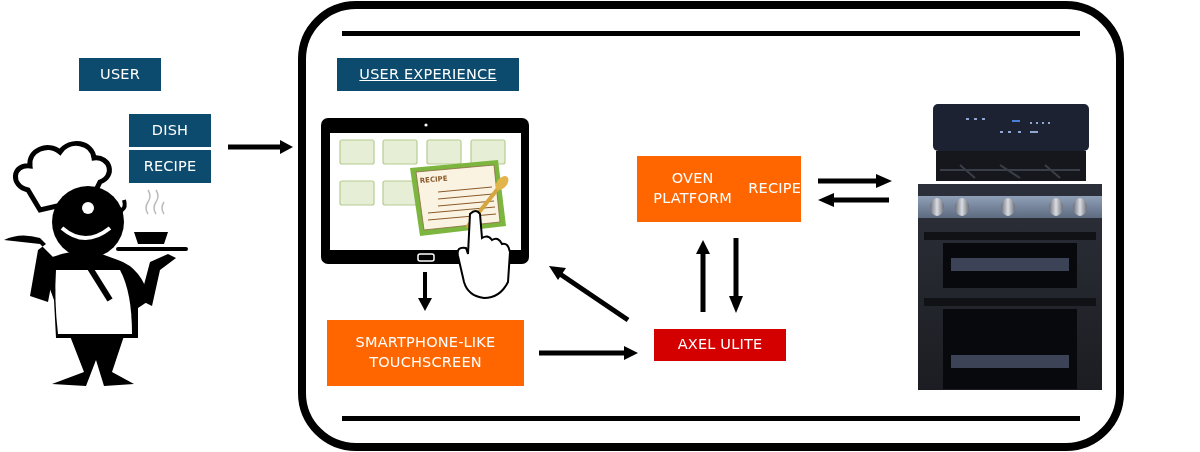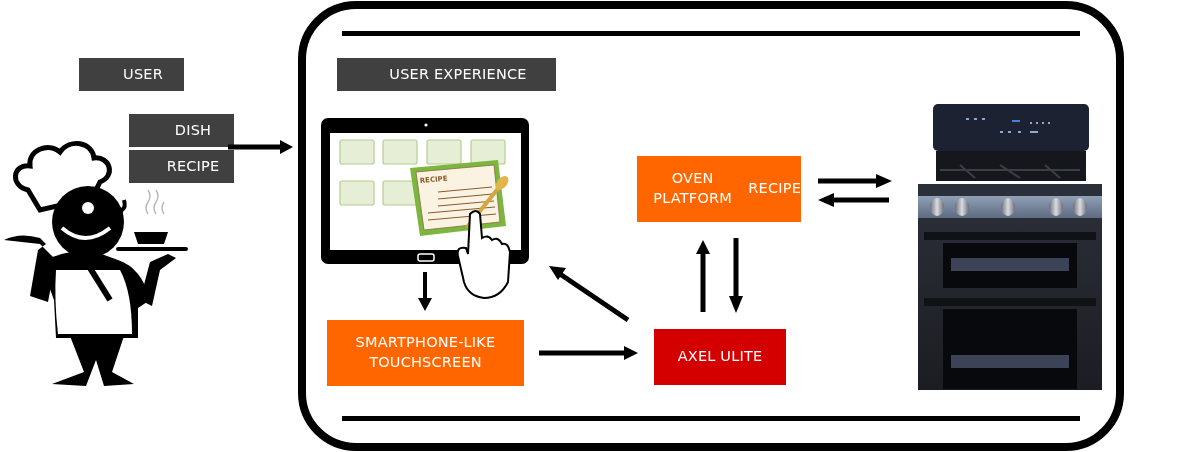--- a/index.html
+++ b/index.html
@@ -1,41 +1,41 @@
 <!DOCTYPE html>
 <html><head>
 <meta charset="utf-8">
 <style>
   html, body { margin:0; padding:0; background:#ffffff; }
   body { width:1200px; height:452px; position:relative; overflow:hidden; font-family:"DejaVu Sans", sans-serif; }
   .label { position:absolute; color:#ffffff; display:flex; align-items:center; justify-content:center; text-align:center; font-size:14.5px; letter-spacing:0.2px; line-height:1.35; }
-  .teal { background:#404040;padding-left:23px; }
+  .teal { background:#0c4a6e; }
   .orange { background:#ff6600; }
   .red { background:#d40000; }
   .frame { position:absolute; left:298px; top:1px; width:810px; height:434px; border:8px solid #000; border-radius:58px; }
   .hline { position:absolute; height:5px; background:#000; }
   svg { position:absolute; left:0; top:0; }
 </style>
 </head>
 <body>
 
 <div class="frame"></div>
 <div class="hline" style="left:342px; top:31px; width:738px;"></div>
 <div class="hline" style="left:342px; top:416px; width:738px;"></div>
 
 <div class="label teal" style="left:79px; top:58px; width:82px; height:33px;">USER</div>
 <div class="label teal" style="left:129px; top:114px; width:82px; height:33px;">DISH</div>
 <div class="label teal" style="left:129px; top:150px; width:82px; height:33px;">RECIPE</div>
 
-<div class="label teal" style="left:337px; top:58px; width:196px; height:33px;">USER EXPERIENCE</div>
+<div class="label teal" style="left:337px; top:58px; width:182px; height:33px;text-decoration:underline;">USER EXPERIENCE</div>
 <div class="label orange" style="left:327px; top:320px; width:197px; height:66px; flex-direction:column;">
   <span>SMARTPHONE-LIKE</span>
   <span>TOUCHSCREEN</span>
 </div>
-<div class="label red" style="left:654px; top:329px; width:132px; height:56px;">AXEL ULITE</div>
+<div class="label red" style="left:654px; top:329px; width:132px; height:32px;">AXEL ULITE</div>
 <div class="label orange" style="left:637px; top:156px; width:164px; height:66px; flex-direction:row;">
   <span>OVEN PLATFORM</span>
   <span>RECIPE</span>
 </div>
 
 <svg width="1200" height="452" viewBox="0 0 1200 452" xmlns="http://www.w3.org/2000/svg">
   <defs>
     <linearGradient id="ovenBody" x1="0" y1="0" x2="0" y2="1">
       <stop offset="0" stop-color="#2a2d36"></stop>
       <stop offset="1" stop-color="#1c1d22"></stop>

